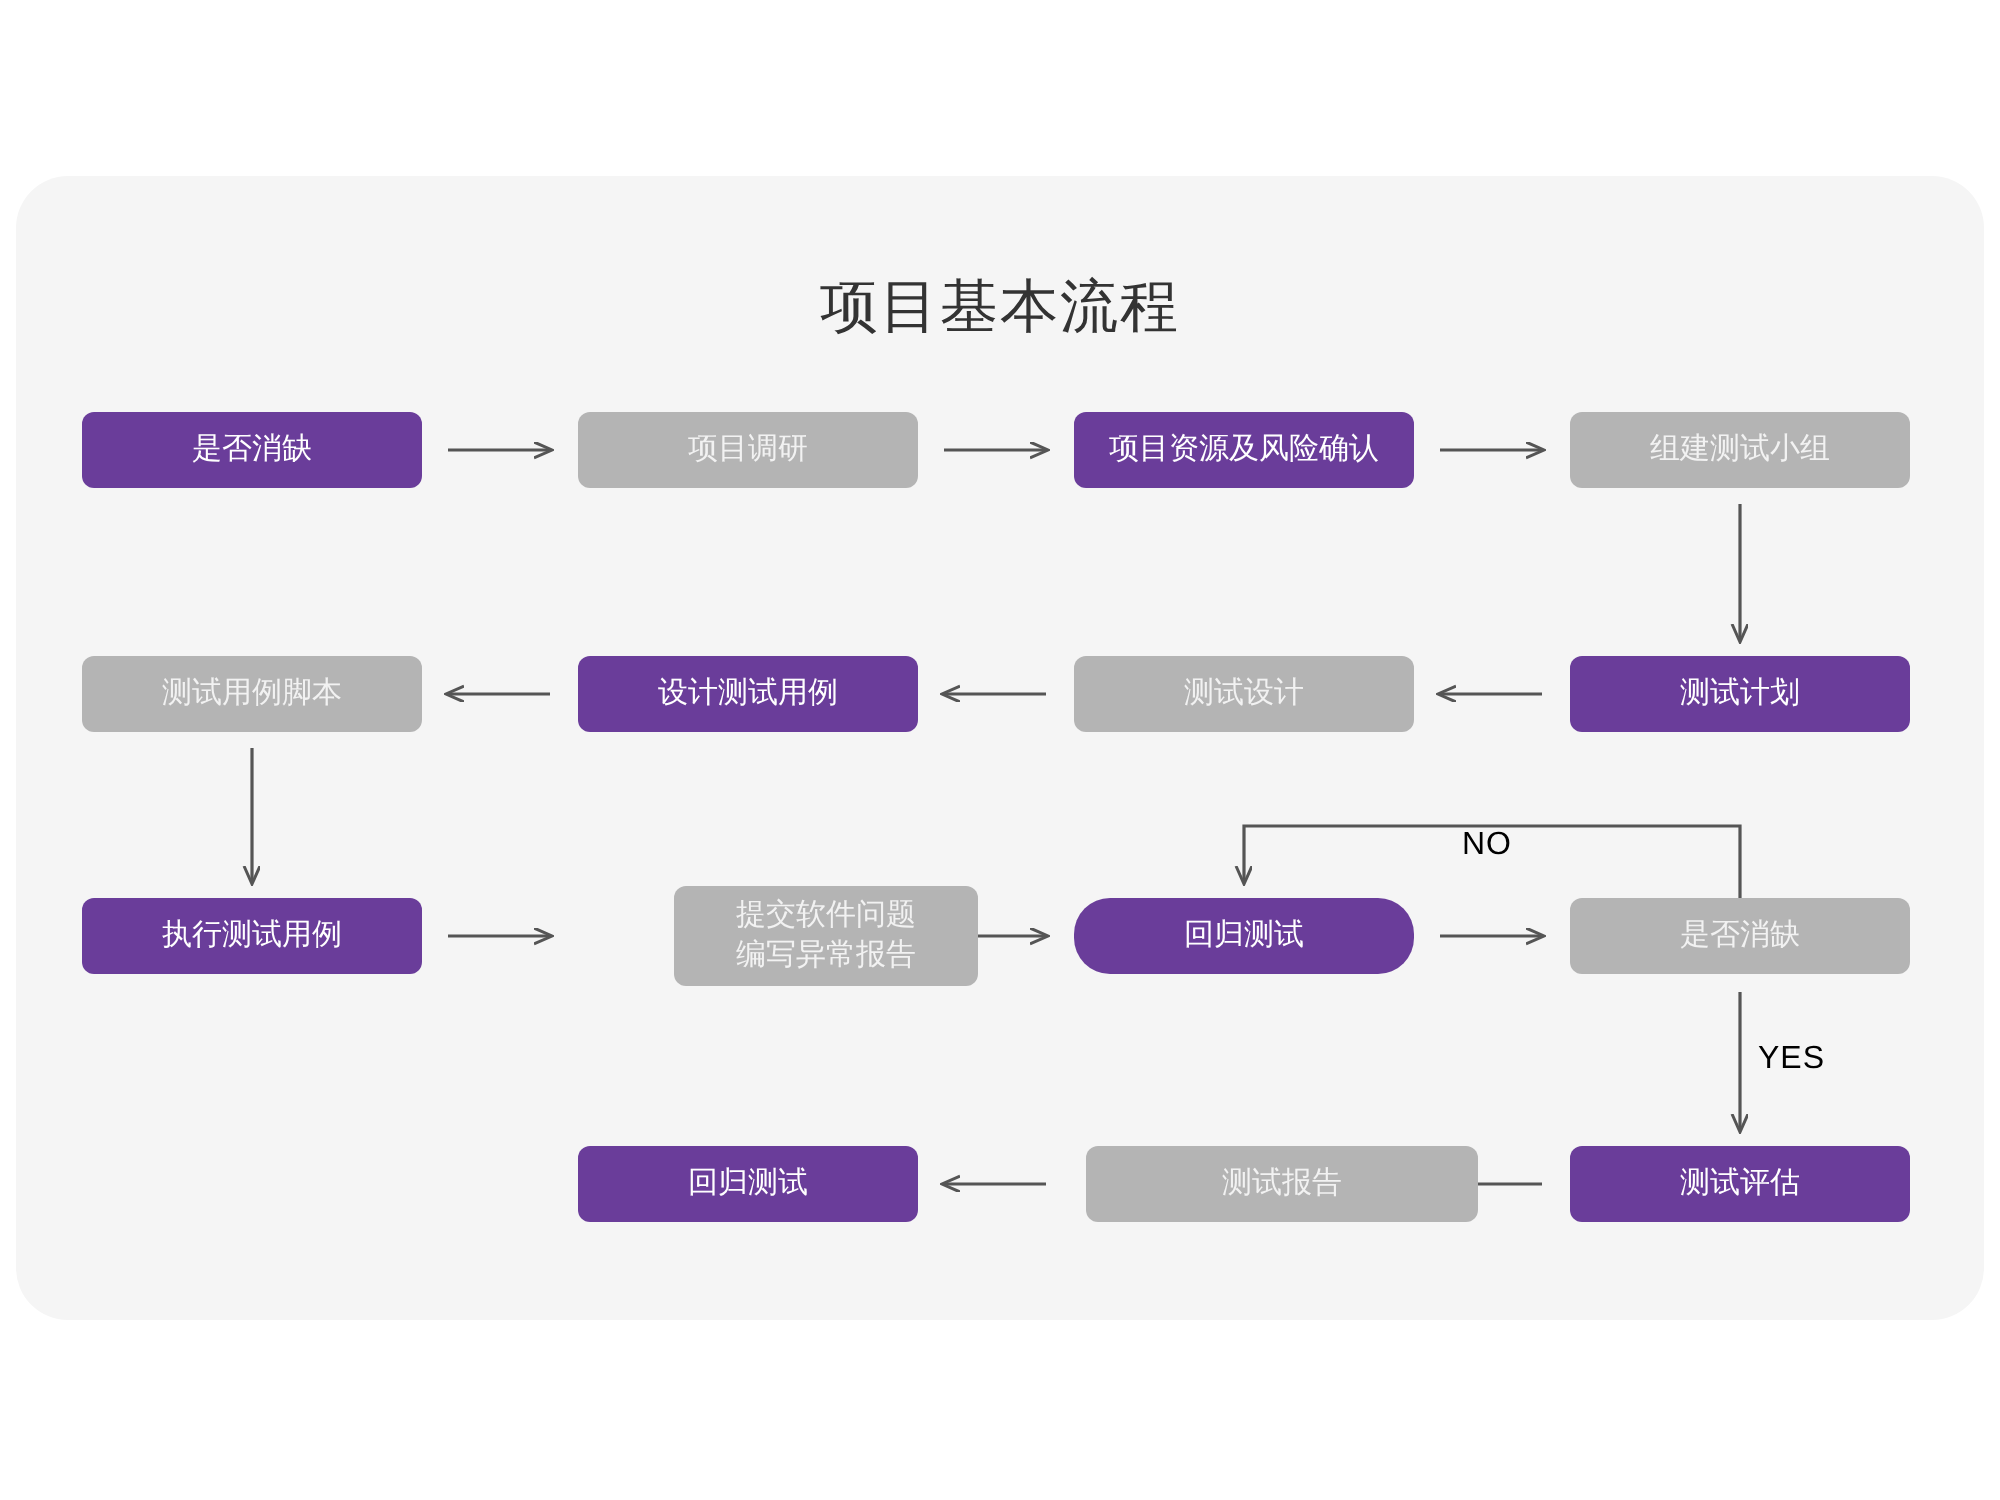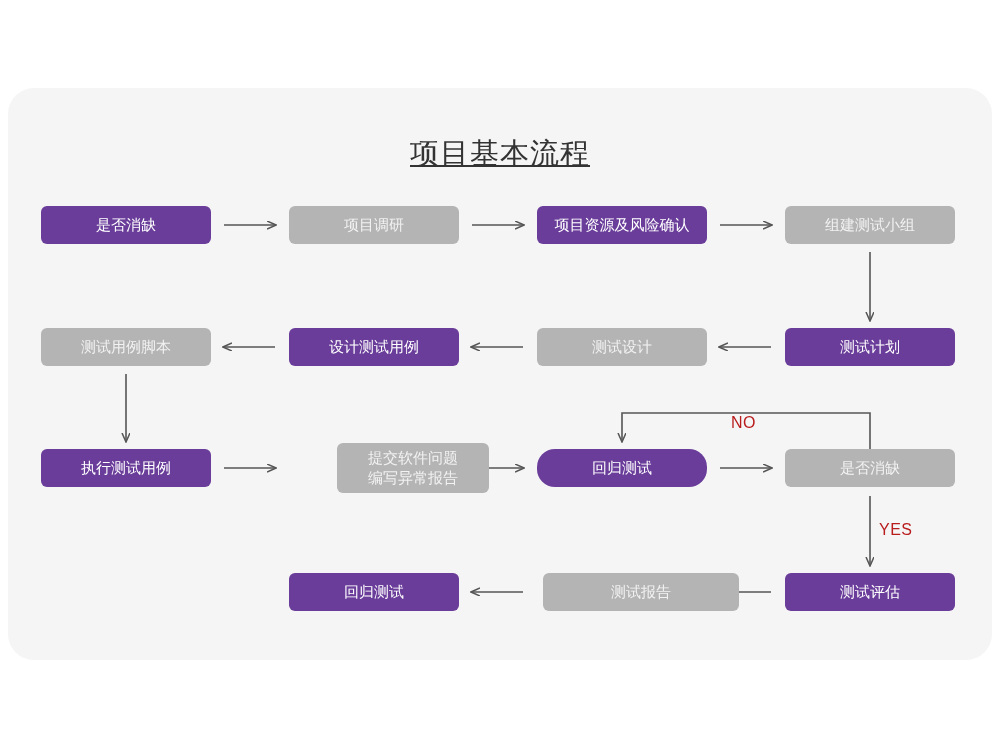--- a/index.html
+++ b/index.html
@@ -17,21 +17,20 @@
     border-radius: 26px;
   }
   #title {
     position: absolute;
     left: 0; top: 46px; width: 984px;
     text-align: center;
     font-size: 29px;
     color: #333333;
     letter-spacing: 1px;
     font-weight: 400;
-    text-decoration: underline;
   }
   .node {
     position: absolute;
     height: 38px;
     border-radius: 6px;
     display: flex;
     align-items: center;
     justify-content: center;
     text-align: center;
     font-size: 15px;
@@ -51,21 +50,21 @@
 
   svg#wires {
     position: absolute;
     left: 0; top: 0;
     width: 1000px; height: 750px;
     pointer-events: none;
   }
   .lbl {
     position: absolute;
     font-size: 16px;
-    color: #b91c1c;
+    color: #000000;
     letter-spacing: 0.5px;
   }
 </style>
 </head>
 <body>
 
 <div id="card">
   <div id="title">项目基本流程</div>
 </div>
 

